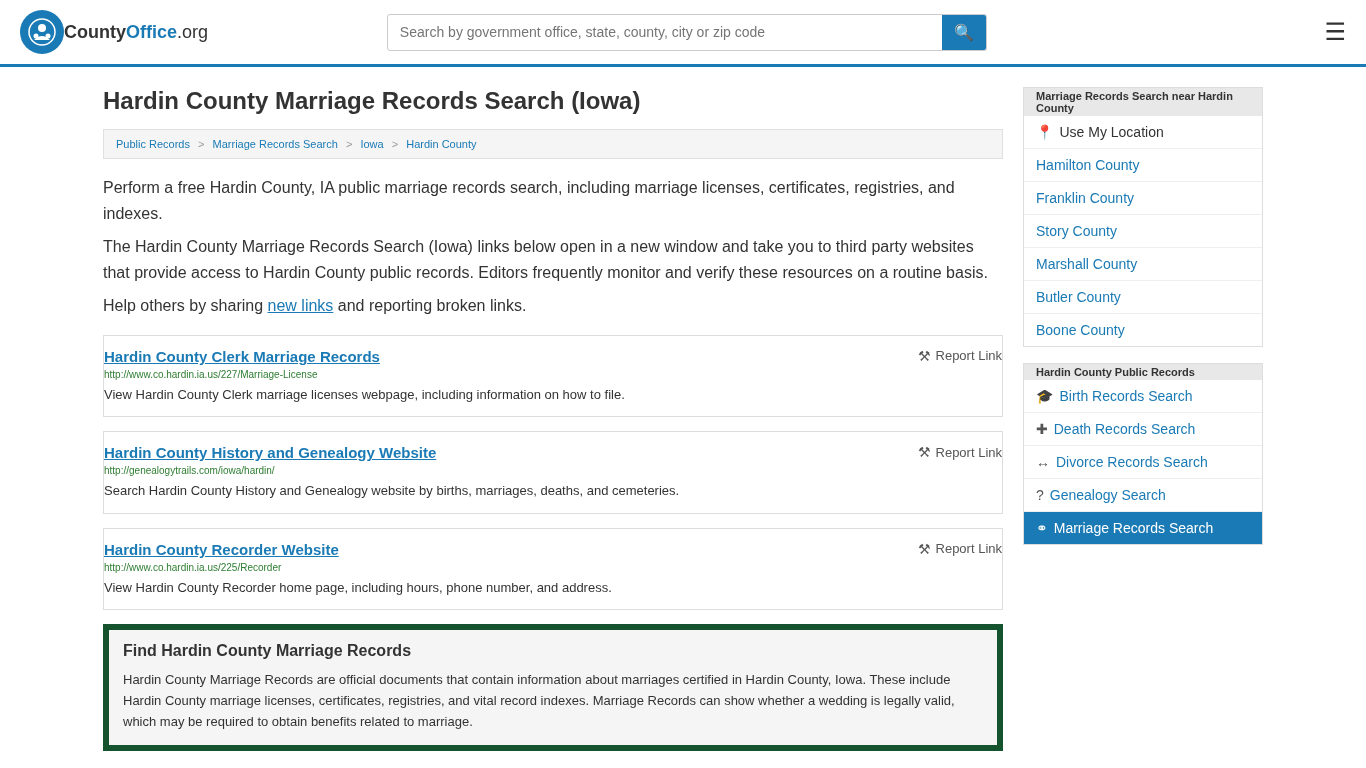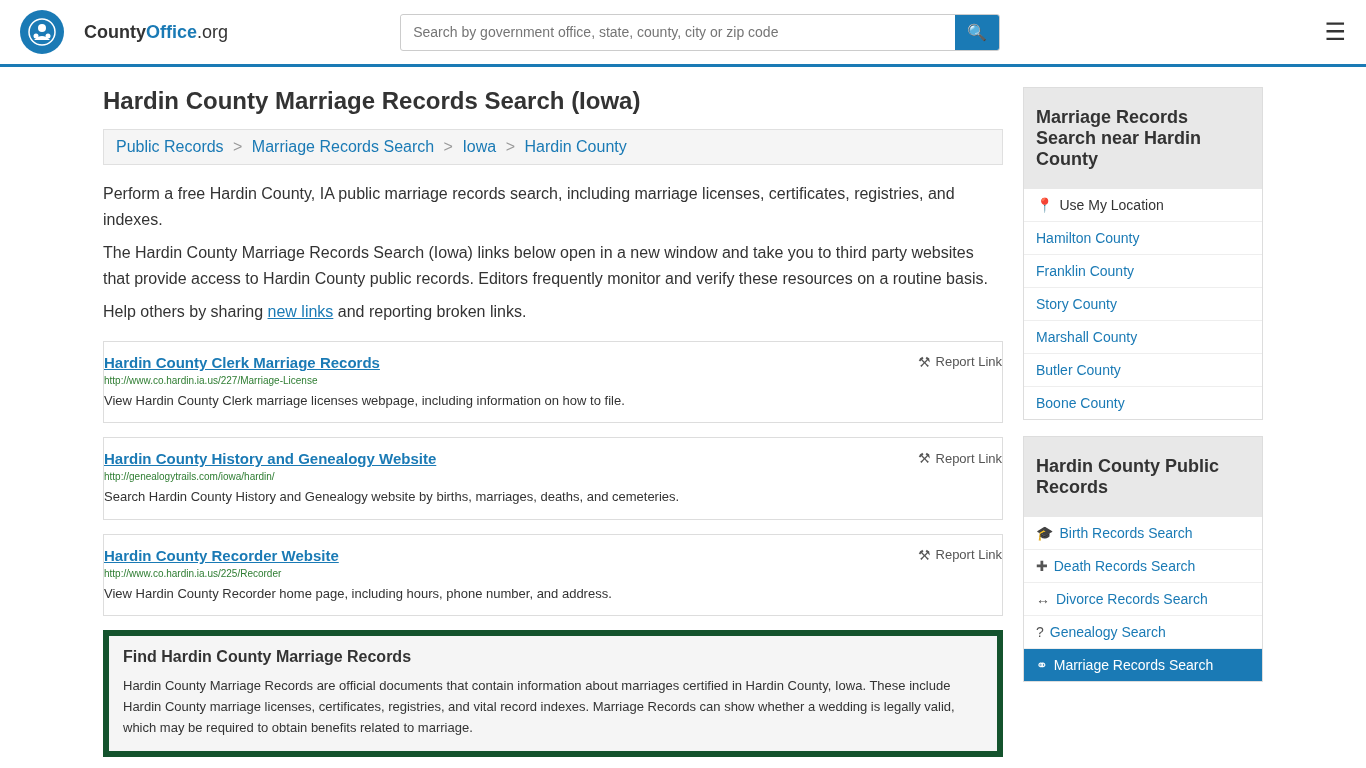--- a/index.html
+++ b/index.html
@@ -10,21 +10,21 @@
       background: #fff;
       border-bottom: 3px solid #1a7ab5;
       padding: 10px 20px;
       display: flex;
       align-items: center;
       gap: 20px;
     }
     #logo-area {
       display: flex;
       align-items: center;
-      gap: 20px;
+      gap: 0;
       text-decoration: none;
     }
     #logo-circle {
       width: 44px;
       height: 44px;
       border-radius: 50%;
       background: #1a7ab5;
       display: flex;
       align-items: center;
       justify-content: center;
@@ -87,21 +87,21 @@
     #page-title {
       font-size: 24px;
       font-weight: bold;
       color: #333;
       margin-bottom: 14px;
     }
     #breadcrumb {
       background: #f5f5f5;
       padding: 8px 12px;
       border: 1px solid #e0e0e0;
-      font-size: 16px;
+      font-size: 11px;
       margin-bottom: 16px;
       color: #555;
     }
     #breadcrumb a { color: #1a7ab5; text-decoration: none; }
     #breadcrumb span { margin: 0 5px; color: #999; }
 
     #desc-block { margin-bottom: 16px; font-size: 16px; line-height: 1.6; color: #333; }
     #desc-block p { margin-bottom: 8px; }
     #desc-block a { color: #1a7ab5; }
 
@@ -150,22 +150,22 @@
     #sidebar {
       width: 240px;
       flex-shrink: 0;
     }
     .sidebar-box {
       border: 1px solid #ddd;
       margin-bottom: 16px;
     }
     .sidebar-header {
       background: #e8e8e8;
-      padding: 19px 12px;
-      font-size: 18px;
+      padding: 2px 12px;
+      font-size: 11px;
       font-weight: bold;
       color: #333;
     }
     .sidebar-list {
       list-style: none;
       padding: 0;
     }
     .sidebar-list li {
       border-bottom: 1px solid #eee;
     }

